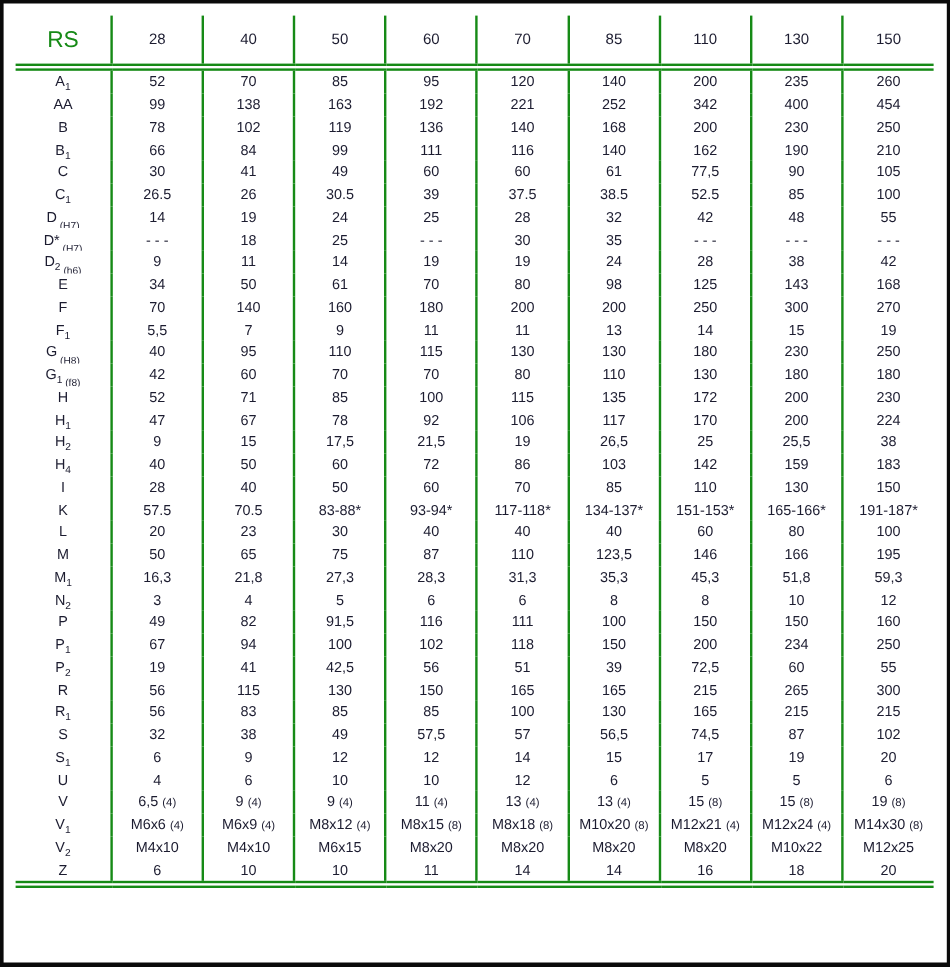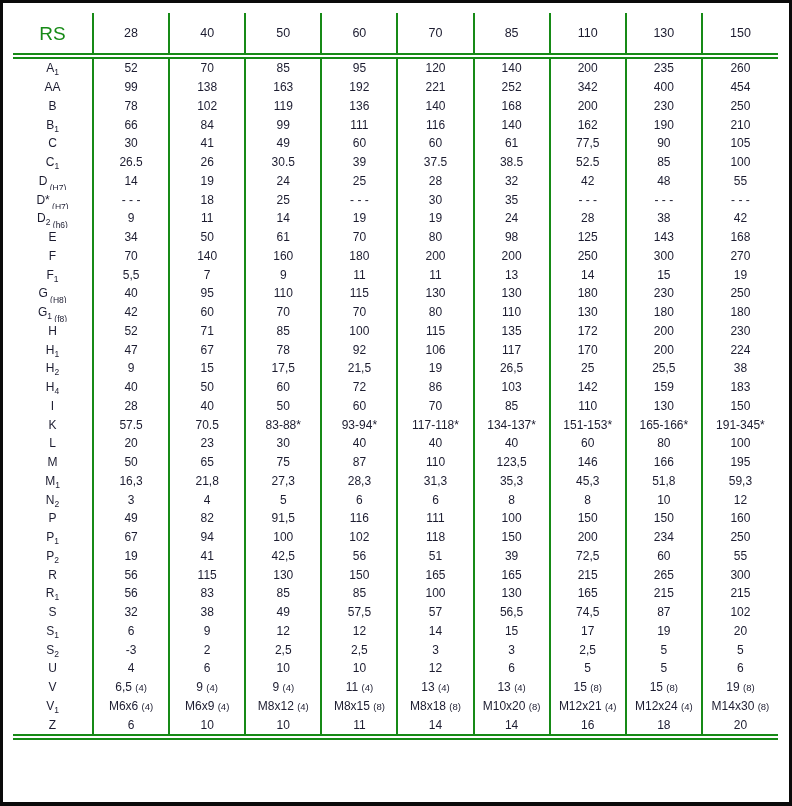--- a/index.html
+++ b/index.html
@@ -333,21 +333,21 @@
           <tr>
             <td class="row-label">K</td>
             <td class="data">57.5</td>
             <td class="data">70.5</td>
             <td class="data">83-88*</td>
             <td class="data">93-94*</td>
             <td class="data">117-118*</td>
             <td class="data">134-137*</td>
             <td class="data">151-153*</td>
             <td class="data">165-166*</td>
-            <td class="data">191-345*</td>
+            <td class="data">191-187*</td>
           </tr>
           <tr>
             <td class="row-label">L</td>
             <td class="data">20</td>
             <td class="data">23</td>
             <td class="data">30</td>
             <td class="data">40</td>
             <td class="data">40</td>
             <td class="data">40</td>
             <td class="data">60</td>
@@ -468,32 +468,20 @@
             <td class="data">9</td>
             <td class="data">12</td>
             <td class="data">12</td>
             <td class="data">14</td>
             <td class="data">15</td>
             <td class="data">17</td>
             <td class="data">19</td>
             <td class="data">20</td>
           </tr>
           <tr>
-            <td class="row-label">S<sub>2</sub></td>
-            <td class="data">-3</td>
-            <td class="data">2</td>
-            <td class="data">2,5</td>
-            <td class="data">2,5</td>
-            <td class="data">3</td>
-            <td class="data">3</td>
-            <td class="data">2,5</td>
-            <td class="data">5</td>
-            <td class="data">5</td>
-          </tr>
-          <tr>
             <td class="row-label">U</td>
             <td class="data">4</td>
             <td class="data">6</td>
             <td class="data">10</td>
             <td class="data">10</td>
             <td class="data">12</td>
             <td class="data">6</td>
             <td class="data">5</td>
             <td class="data">5</td>
             <td class="data">6</td>
@@ -516,20 +504,32 @@
             <td class="data">M6x9 <span class="paren">(4)</span></td>
             <td class="data">M8x12 <span class="paren">(4)</span></td>
             <td class="data">M8x15 <span class="paren">(8)</span></td>
             <td class="data">M8x18 <span class="paren">(8)</span></td>
             <td class="data">M10x20 <span class="paren">(8)</span></td>
             <td class="data">M12x21 <span class="paren">(4)</span></td>
             <td class="data">M12x24 <span class="paren">(4)</span></td>
             <td class="data">M14x30 <span class="paren">(8)</span></td>
           </tr>
           <tr>
+            <td class="row-label">V<sub>2</sub></td>
+            <td class="data">M4x10</td>
+            <td class="data">M4x10</td>
+            <td class="data">M6x15</td>
+            <td class="data">M8x20</td>
+            <td class="data">M8x20</td>
+            <td class="data">M8x20</td>
+            <td class="data">M8x20</td>
+            <td class="data">M10x22</td>
+            <td class="data">M12x25</td>
+          </tr>
+          <tr>
             <td class="row-label">Z</td>
             <td class="data">6</td>
             <td class="data">10</td>
             <td class="data">10</td>
             <td class="data">11</td>
             <td class="data">14</td>
             <td class="data">14</td>
             <td class="data">16</td>
             <td class="data">18</td>
             <td class="data">20</td>

